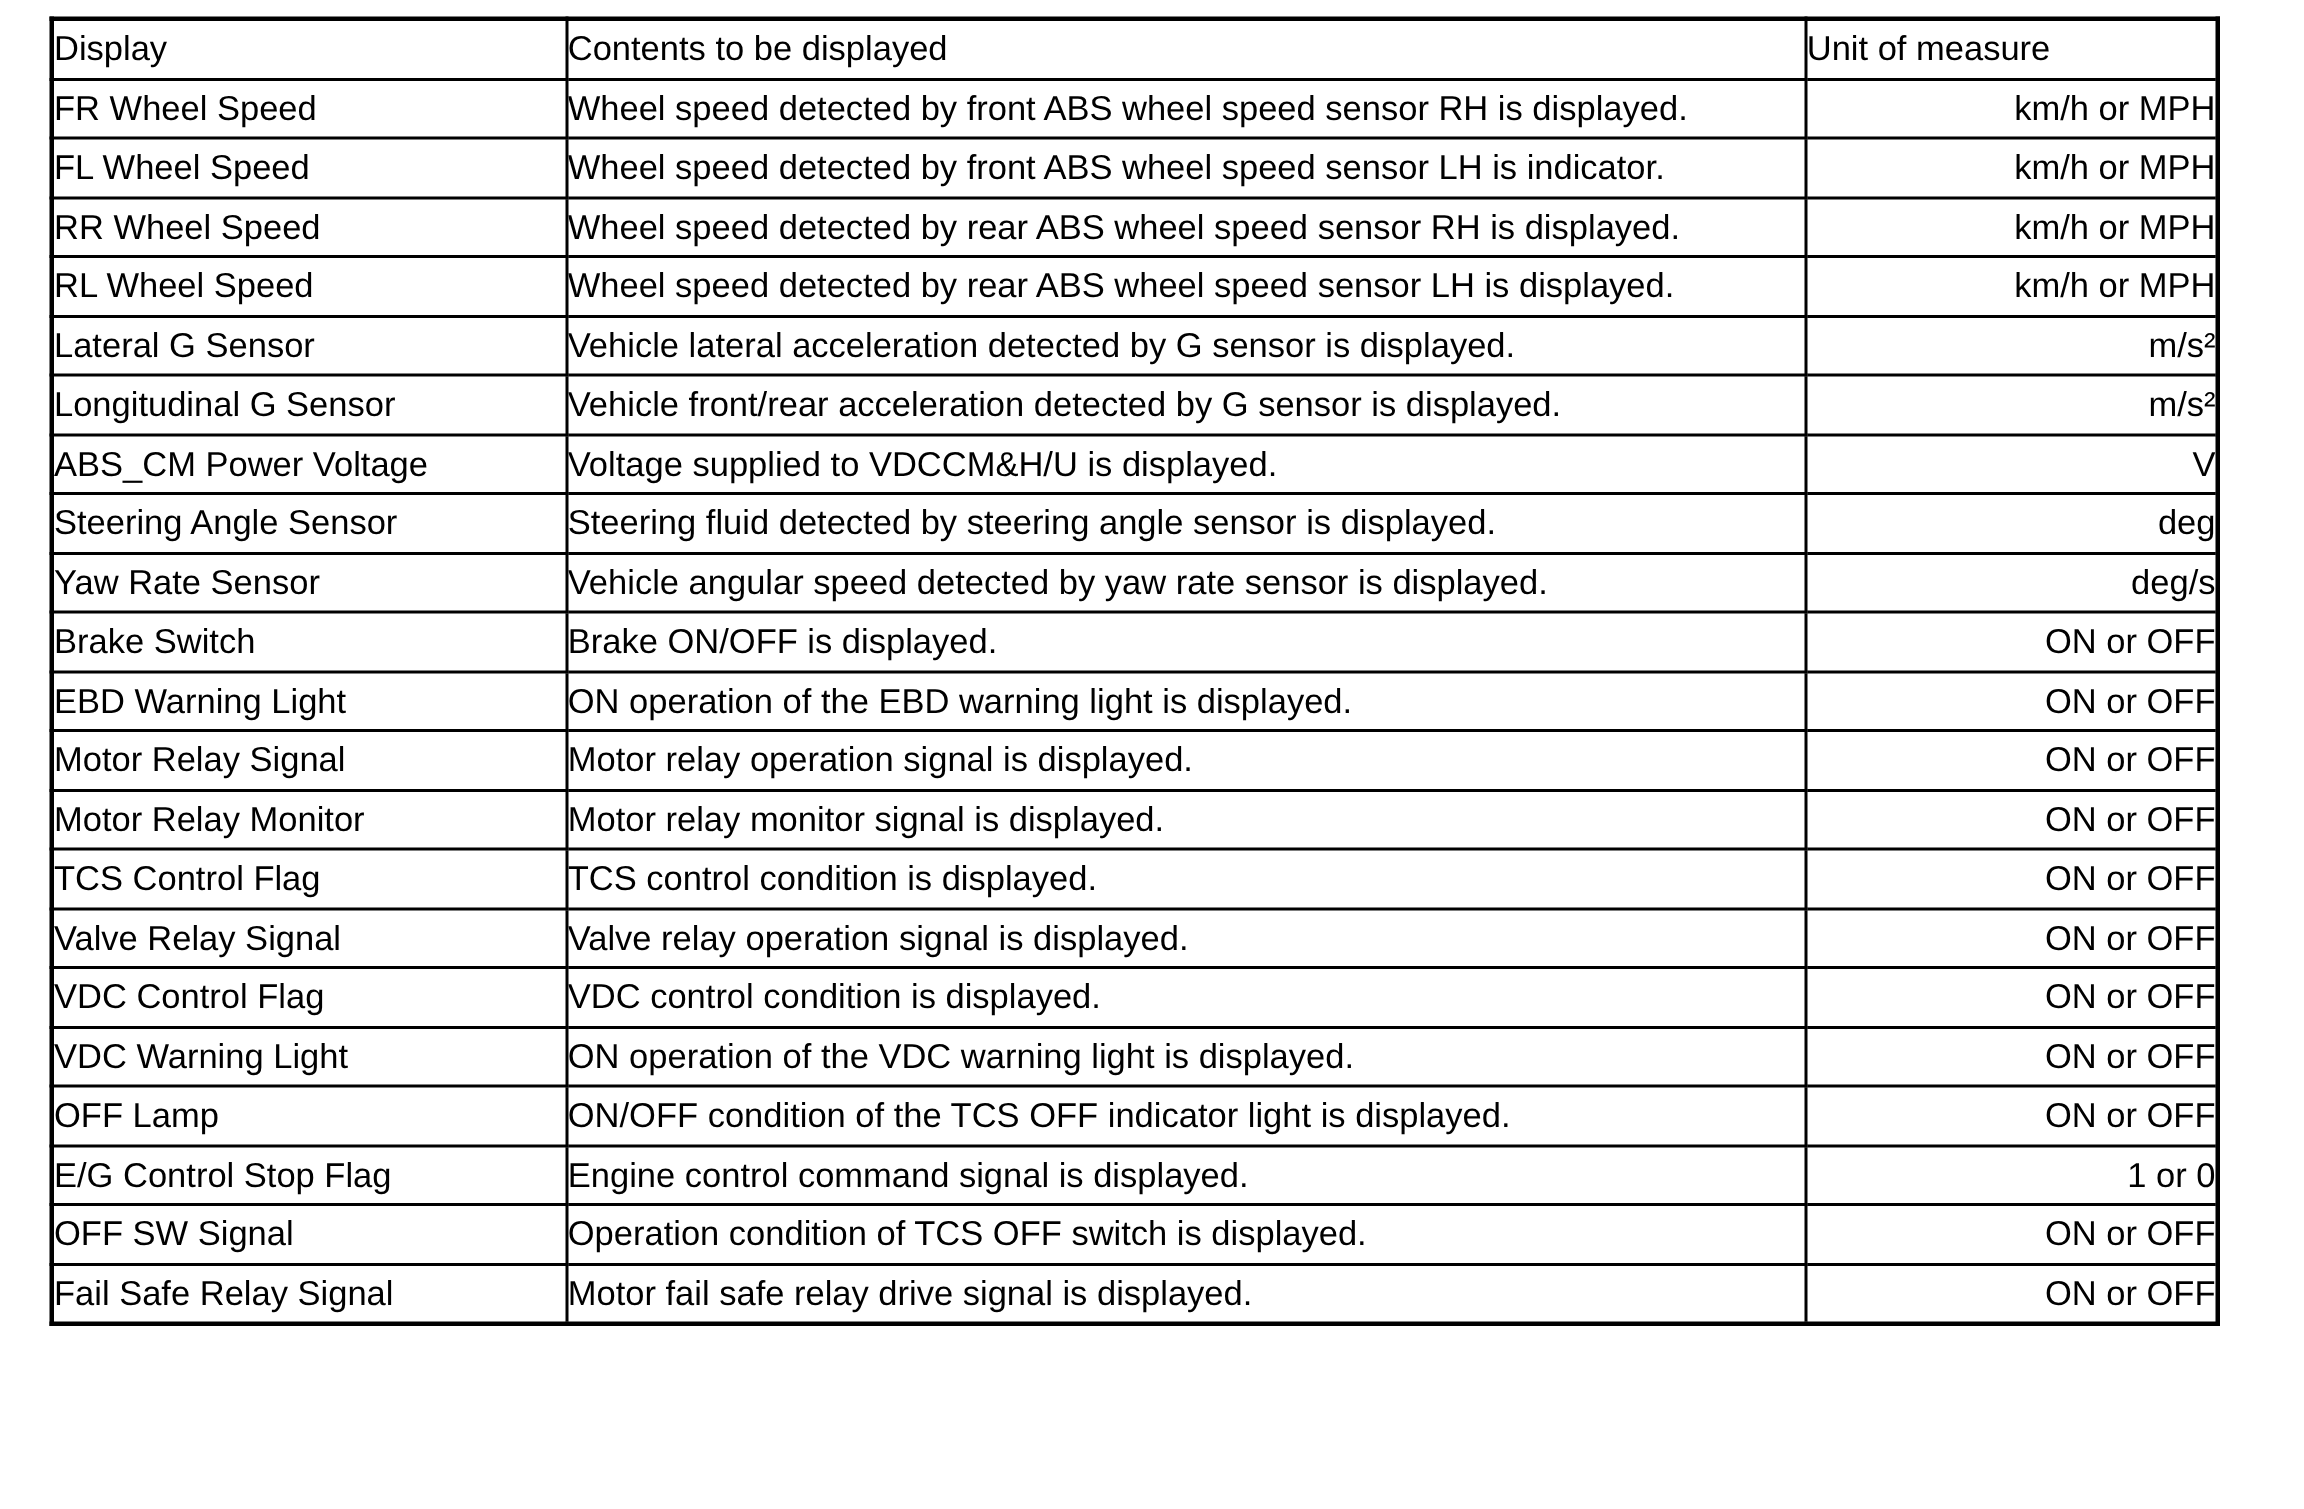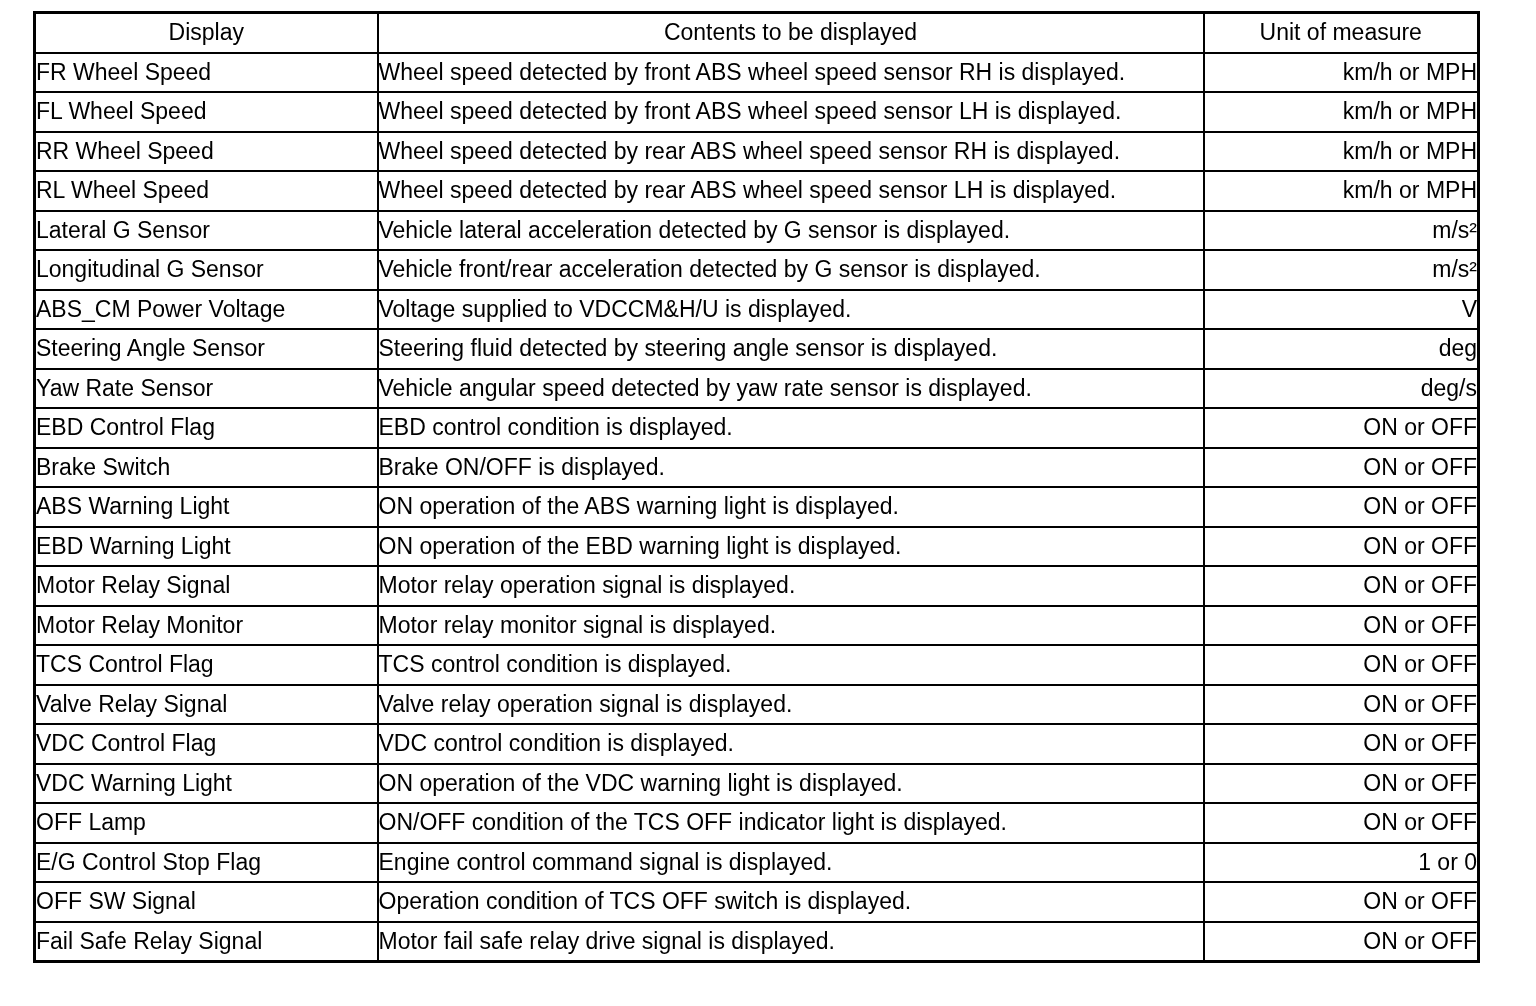--- a/index.html
+++ b/index.html
@@ -32,21 +32,21 @@
   table.data-monitor td {
     border: 2px solid #000000;
     height: 37.5px;
     padding: 0;
     vertical-align: middle;
     overflow: hidden;
     white-space: nowrap;
     font-weight: normal;
   }
   table.data-monitor th {
-    text-align: center;
+    text-align: left;
   }
   td.c1, td.c2 {
     text-align: left;
     padding-left: 12px;
   }
   td.c3 {
     text-align: right;
   }
 </style>
 </head>
@@ -67,21 +67,21 @@
       </tr>
     </thead>
     <tbody id="table-body">
         <tr>
     <td class="c1">FR Wheel Speed</td>
     <td class="c2">Wheel speed detected by front ABS wheel speed sensor RH is displayed.</td>
     <td class="c3">km/h or MPH</td>
   </tr>
         <tr>
     <td class="c1">FL Wheel Speed</td>
-    <td class="c2">Wheel speed detected by front ABS wheel speed sensor LH is displayed.</td>
+    <td class="c2">Wheel speed detected by front ABS wheel speed sensor LH is indicator.</td>
     <td class="c3">km/h or MPH</td>
   </tr>
         <tr>
     <td class="c1">RR Wheel Speed</td>
     <td class="c2">Wheel speed detected by rear ABS wheel speed sensor RH is displayed.</td>
     <td class="c3">km/h or MPH</td>
   </tr>
         <tr>
     <td class="c1">RL Wheel Speed</td>
     <td class="c2">Wheel speed detected by rear ABS wheel speed sensor LH is displayed.</td>
@@ -106,32 +106,22 @@
     <td class="c1">Steering Angle Sensor</td>
     <td class="c2">Steering fluid detected by steering angle sensor is displayed.</td>
     <td class="c3">deg</td>
   </tr>
         <tr>
     <td class="c1">Yaw Rate Sensor</td>
     <td class="c2">Vehicle angular speed detected by yaw rate sensor is displayed.</td>
     <td class="c3">deg/s</td>
   </tr>
         <tr>
-    <td class="c1">EBD Control Flag</td>
-    <td class="c2">EBD control condition is displayed.</td>
-    <td class="c3">ON or OFF</td>
-  </tr>
-        <tr>
     <td class="c1">Brake Switch</td>
     <td class="c2">Brake ON/OFF is displayed.</td>
-    <td class="c3">ON or OFF</td>
-  </tr>
-        <tr>
-    <td class="c1">ABS Warning Light</td>
-    <td class="c2">ON operation of the ABS warning light is displayed.</td>
     <td class="c3">ON or OFF</td>
   </tr>
         <tr>
     <td class="c1">EBD Warning Light</td>
     <td class="c2">ON operation of the EBD warning light is displayed.</td>
     <td class="c3">ON or OFF</td>
   </tr>
         <tr>
     <td class="c1">Motor Relay Signal</td>
     <td class="c2">Motor relay operation signal is displayed.</td>

